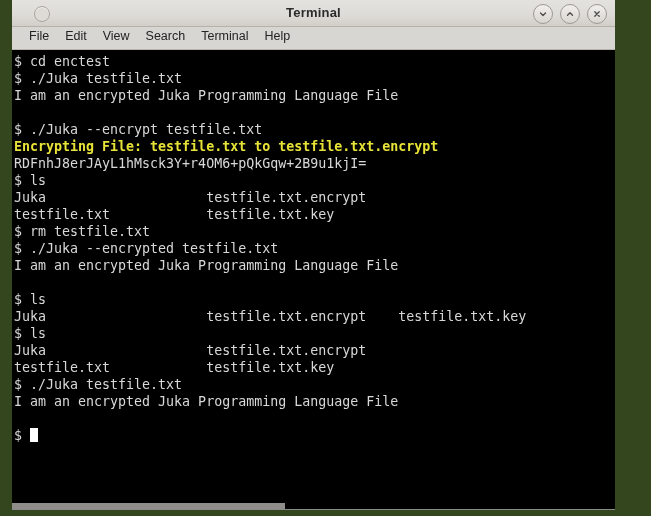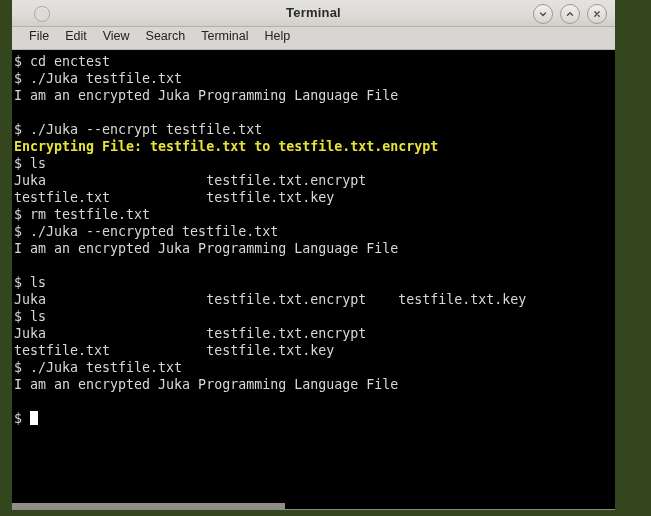--- a/index.html
+++ b/index.html
@@ -206,20 +206,21 @@
 
   <div id="term-wrap">
     <div id="term-screen">
       <div id="term-lines">
           <div class="line">$ cd enctest</div>
           <div class="line">$ ./Juka testfile.txt</div>
           <div class="line">I am an encrypted Juka Programming Language File</div>
           <div class="line"></div>
           <div class="line">$ ./Juka --encrypt testfile.txt</div>
           <div class="line bold-yellow">Encrypting File: testfile.txt to testfile.txt.encrypt</div>
+          <div class="line">RDFnhJ8erJAyL1hMsck3Y+r4OM6+pQkGqw+2B9u1kjI=</div>
           <div class="line">$ ls</div>
           <div class="line">Juka                    testfile.txt.encrypt</div>
           <div class="line">testfile.txt            testfile.txt.key</div>
           <div class="line">$ rm testfile.txt</div>
           <div class="line">$ ./Juka --encrypted testfile.txt</div>
           <div class="line">I am an encrypted Juka Programming Language File</div>
           <div class="line"></div>
           <div class="line">$ ls</div>
           <div class="line">Juka                    testfile.txt.encrypt    testfile.txt.key</div>
           <div class="line">$ ls</div>

